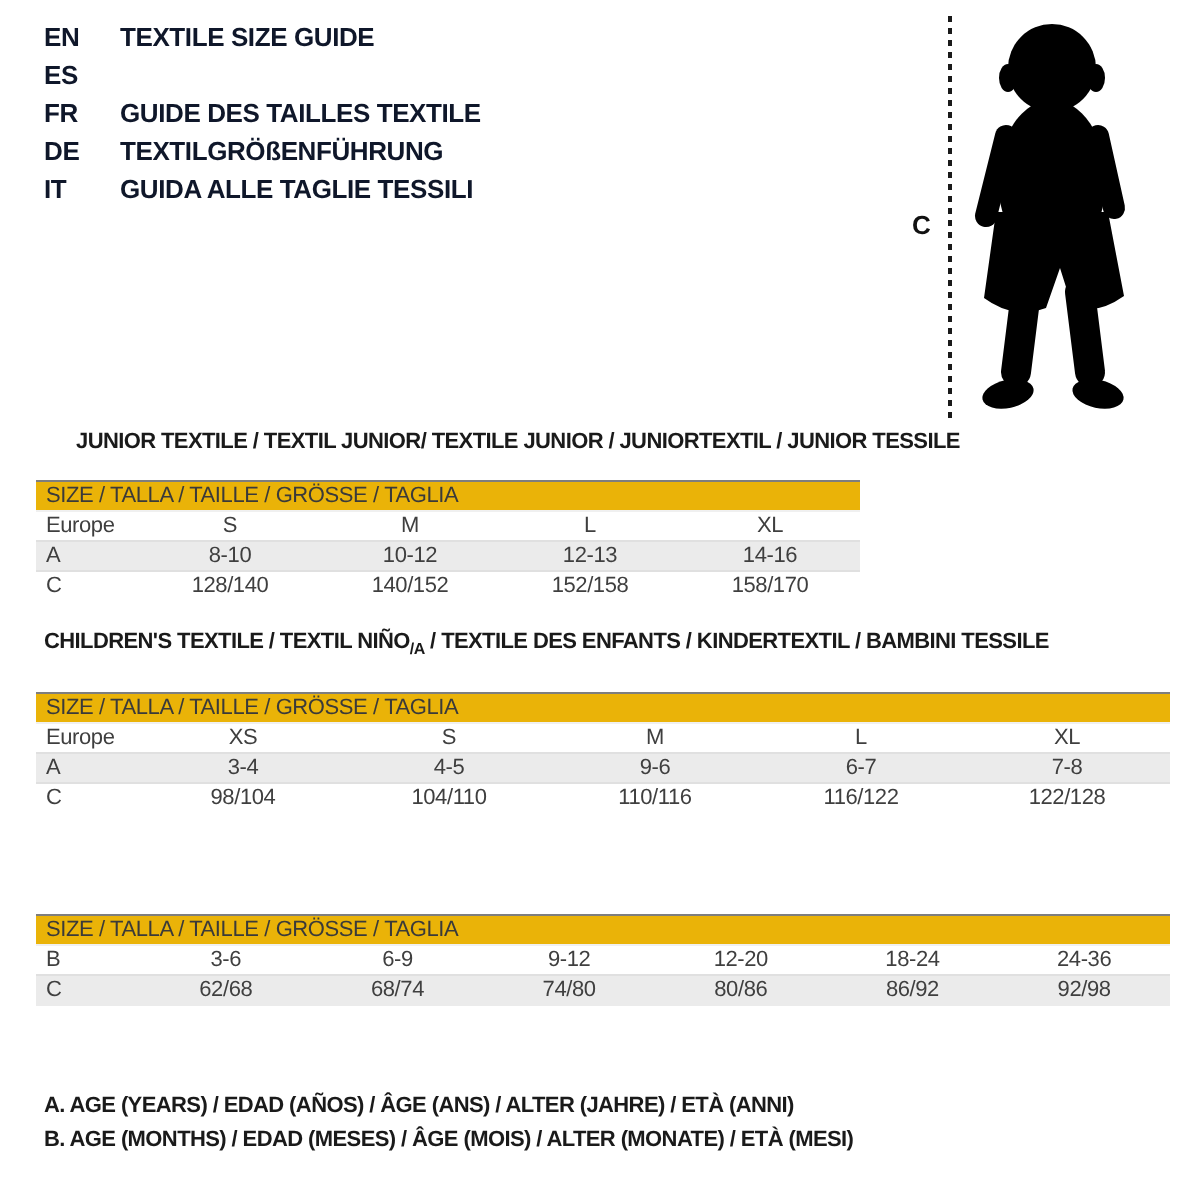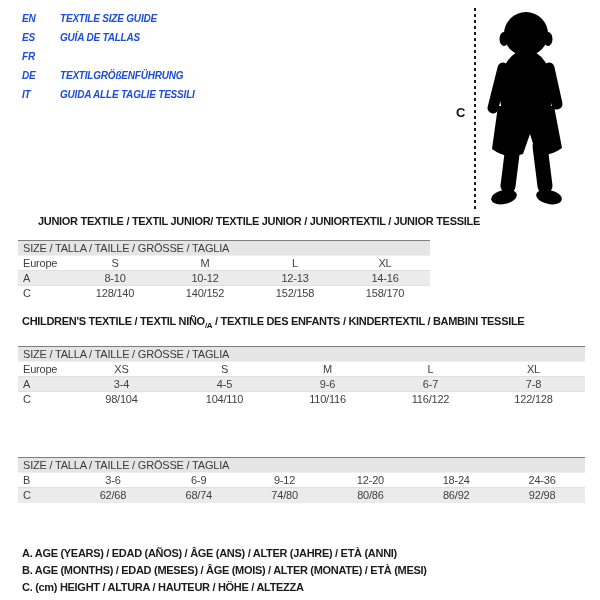--- a/index.html
+++ b/index.html
@@ -1,42 +1,42 @@
 <!DOCTYPE html>
 <html><head>
 <meta charset="utf-8">
 <style>
   * { margin:0; padding:0; box-sizing:border-box; }
   html,body { background:#fff; font-family:"Liberation Sans", sans-serif; }
   .page { position:relative; width:600px; height:600px; background:#ffffff; overflow:hidden; }
 
   
   .langs { position:absolute; left:22px; top:9px; }
-  .lang-row { display:flex; line-height:19px; font-weight:bold; font-size:10px; color:#1d4ed8; letter-spacing:-0.2px; white-space:nowrap;font-style:italic; }
+  .lang-row { display:flex; line-height:19px; font-weight:bold; font-size:13px; color:#0f172a; letter-spacing:-0.2px; white-space:nowrap; }
   .lang-code { width:38px; flex:0 0 38px; }
 
   
   .fig-line { position:absolute; left:474px; top:8px; width:2px; height:203px;
     background-image:repeating-linear-gradient(to bottom,#1a1a1a 0px,#1a1a1a 3px,transparent 3px,transparent 6px); }
   .fig-c { position:absolute; left:456px; top:105px; font-weight:bold; font-size:13px; color:#111; }
   .baby { position:absolute; left:480px; top:8px; }
 
   
   .tbl-title { position:absolute; font-weight:bold; font-size:11px; color:#1a1a1a; letter-spacing:-0.3px; white-space:nowrap; }
   .tbl-title sub { font-size:8px; letter-spacing:-0.3px; }
   #title1 { left:22px; top:215px;margin-left:16px; }
   #title2 { left:22px; top:315px; }
   #title3 { left:22px; top:421px; line-height:16px; }
 
   
   .tbl { position:absolute; }
   #tbl1 { left:18px; top:240px; width:412px; }
   #tbl2 { left:18px; top:346px; width:567px; }
   #tbl3 { left:18px; top:457px; width:567px; }
-  .size-bar { height:15px; line-height:15px; background:#e5e5e5; border-top:1px solid #7e7e7e;
+  .size-bar { height:15px; line-height:15px; background:#eab308; border-top:1px solid #7e7e7e;
     color:#3a3a3a; font-size:11px; padding-left:5px; letter-spacing:-0.2px; white-space:nowrap; overflow:hidden; }
   table { width:100%; border-collapse:collapse; table-layout:fixed; }
   col.lblcol { width:52px; }
   td { height:15px; font-size:11px; color:#3f3f3f; text-align:center; padding:0; letter-spacing:-0.2px; white-space:nowrap; }
   td.lbl { text-align:left; padding-left:5px; }
   tbody tr { border-top:1px solid #e0e0e0; }
   tbody tr:first-child { border-top:1px solid #f0f0f0; }
   tbody tr:nth-child(2) { background:#ebebeb; }
 
   
@@ -47,24 +47,24 @@
 
 <div class="page">
 
   <div class="langs">
     <div class="lang-row">
       <span class="lang-code">EN</span>
       <span class="lang-text">TEXTILE SIZE GUIDE</span>
     </div>
     <div class="lang-row">
       <span class="lang-code">ES</span>
-      <span class="lang-text">GUÍA DE TALLAS</span>
     </div>
     <div class="lang-row">
       <span class="lang-code">FR</span>
+      <span class="lang-text">GUIDE DES TAILLES TEXTILE</span>
     </div>
     <div class="lang-row">
       <span class="lang-code">DE</span>
       <span class="lang-text">TEXTILGRÖßENFÜHRUNG</span>
     </div>
     <div class="lang-row">
       <span class="lang-code">IT</span>
       <span class="lang-text">GUIDA ALLE TAGLIE TESSILI</span>
     </div>
   </div>
@@ -200,16 +200,15 @@
           <td>86/92</td>
           <td>92/98</td>
         </tr>
       </tbody>
     </table>
   </div>
 
   <div class="footnotes">
     <div>A. AGE (YEARS) / EDAD (AÑOS) / ÂGE (ANS) / ALTER (JAHRE) / ETÀ (ANNI)</div>
     <div>B. AGE (MONTHS) / EDAD (MESES) / ÂGE (MOIS) / ALTER (MONATE) / ETÀ (MESI)</div>
-    <div>C. (cm) HEIGHT / ALTURA / HAUTEUR / HÖHE / ALTEZZA</div>
   </div>
 
 </div>
 
 </body></html>

